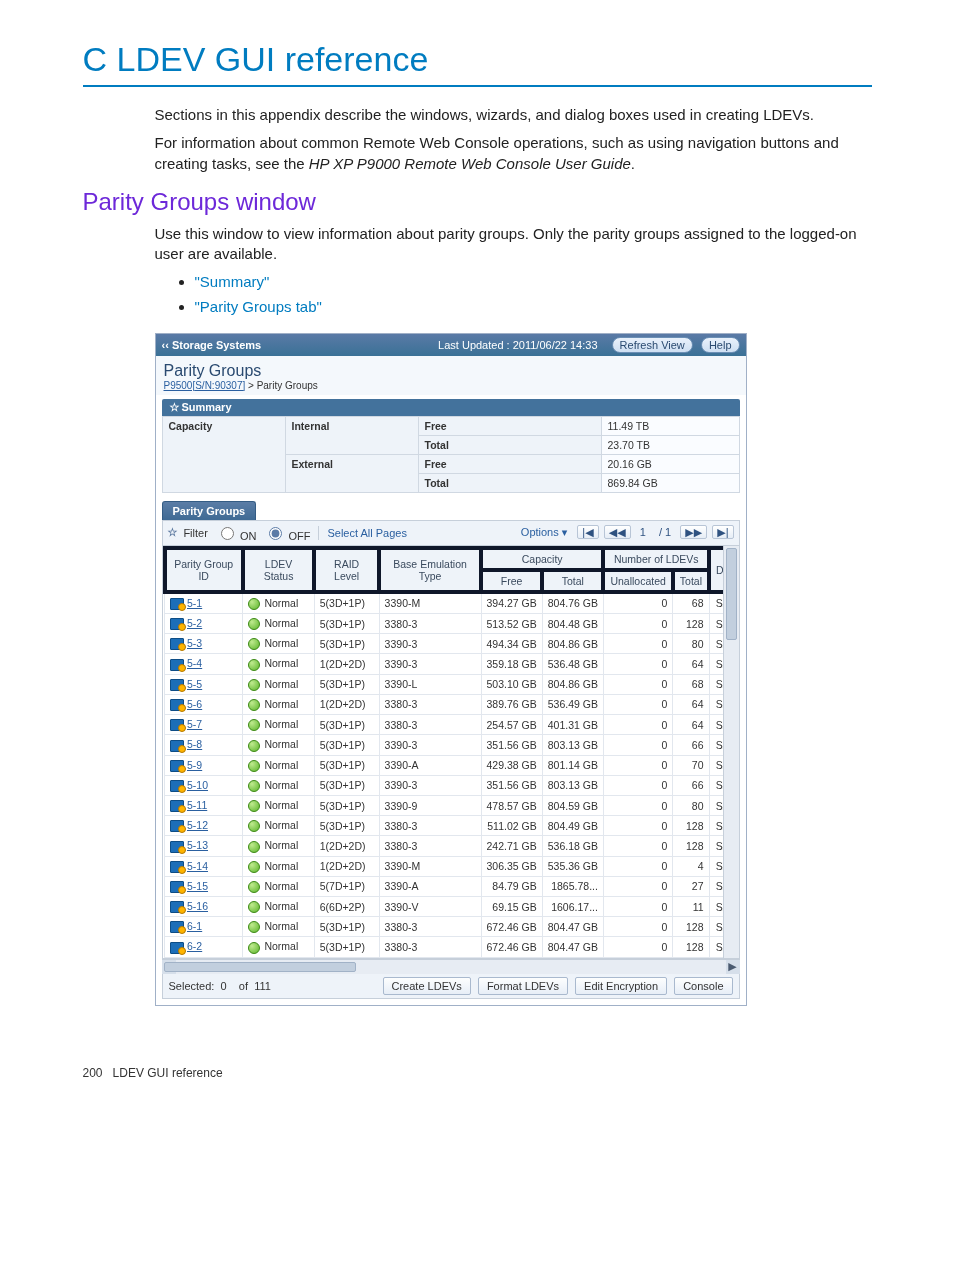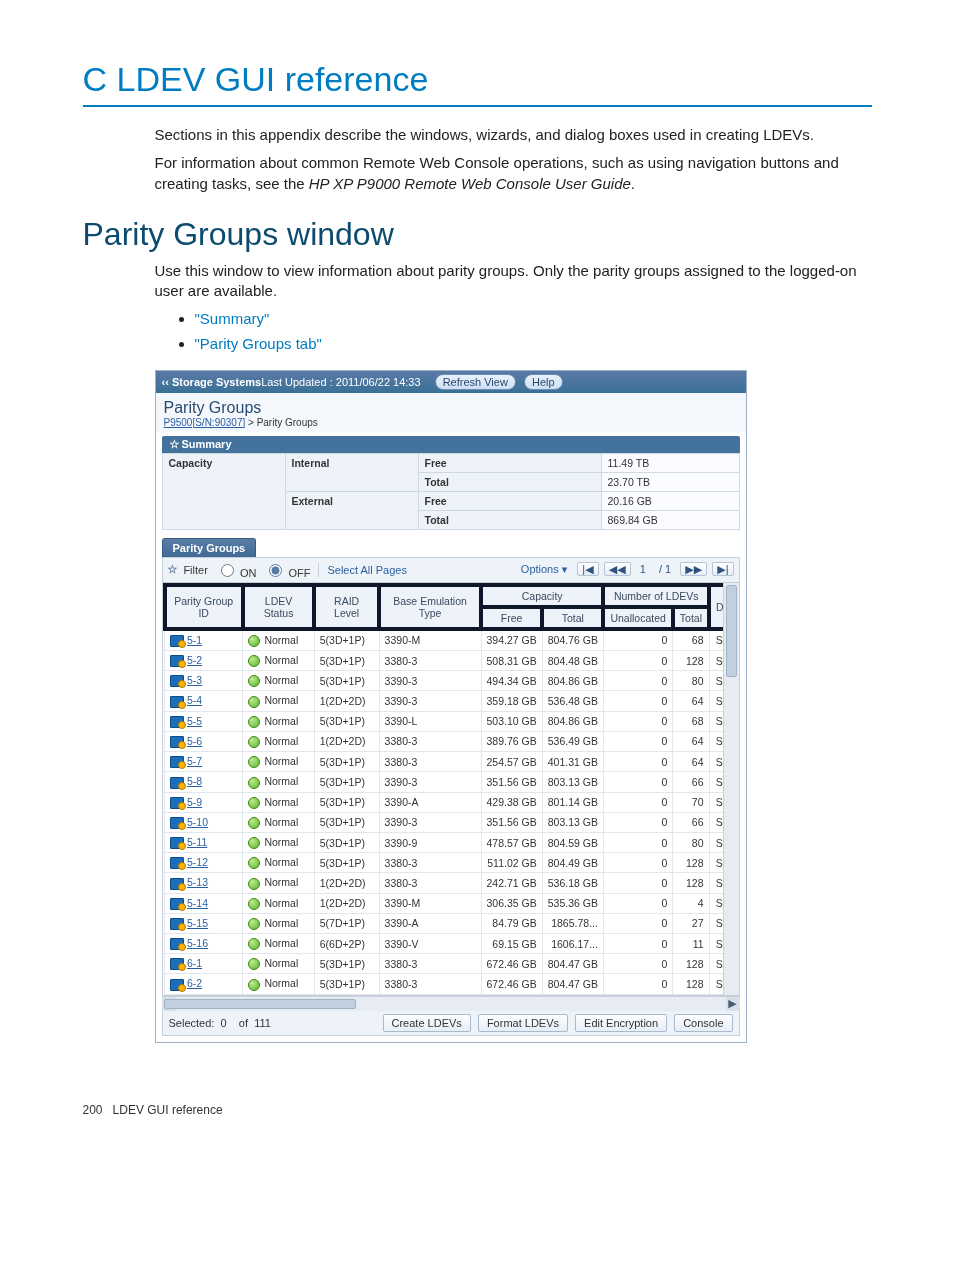--- a/index.html
+++ b/index.html
@@ -1,31 +1,31 @@
 <!DOCTYPE html>
 <html><head>
 <meta charset="utf-8">
 <style>
   body { font-family: Arial, Helvetica, sans-serif; margin: 0; background: #fff; color: #222; }
-  .page { width: 893px; margin: 0 auto; padding: 60px 52px 40px 52px; box-sizing: border-box; }
+  .page { width: 893px; margin: 0 auto; padding: 40px 52px 40px 52px; box-sizing: border-box; }
   h1 { font-weight: normal; font-size: 34px; color: #007cc0; border-bottom: 2px solid #007cc0; padding-bottom: 6px; margin: 0 0 18px 0; }
-  h2 { font-weight: normal; font-size: 32px; color: #0c4a6e; margin: 22px 0 8px 0; }
+  h2 { font-weight: normal; font-size: 24px; color: #6d28d9; margin: 14px 0 8px 0; }
   .body-indent { margin-left: 72px; font-size: 15px; line-height: 1.35; }
   .body-indent p { margin: 0 0 8px 0; }
   .body-indent em { font-style: italic; }
   ul.links { margin: 6px 0 16px 0; padding-left: 40px; }
   ul.links li { margin: 4px 0; }
   ul.links a { color: #007cc0; text-decoration: none; }
 
   
   .app { width: 590px; margin-left: 72px; font-size: 11px; color: #333; border: 1px solid #a0b0c7; background: #fff; }
   .app table { border-collapse: collapse; }
   .app td, .app th { font-size: 10.5px; }
 
-  .titlebar { background: linear-gradient(#5a7aa6, #3a7196); color: #fff; padding: 3px 6px; display: flex; align-items: center; }
+  .titlebar { background: linear-gradient(#5a7aa6, #3a7196); color: #fff; padding: 3px 6px; display: flex; align-items: center; justify-content: space-between; }
   .titlebar .left { font-weight: bold; }
   .titlebar .btn { display:inline-block; background: linear-gradient(#e9f1fb,#cedff2); color:#2a4a70; border:1px solid #6b8fb5; border-radius:8px; padding:1px 7px; margin-left:5px; }
   .titlebar .upd { margin-right:6px; }
 
   .apphead { background:#f4f8fc; padding:6px 8px 4px 8px; }
   .apphead .title { font-size:16px; color:#2a4a70; }
   .apphead .crumb { font-size:10px; }
   .apphead .crumb a { color:#2a5fa0; text-decoration: underline; }
 
   .sectionbar { background:#43729c; color:#fff; font-weight:bold; padding:2px 8px; font-size:11px; margin:4px 6px 0 6px; border-radius:2px 2px 0 0; display:flex; align-items:center; }
@@ -197,21 +197,21 @@
                 <td class="num">804.76 GB</td>
                 <td class="num">0</td>
                 <td class="num">68</td>
                 <td class="ctr">SA</td>
               </tr>
               <tr>
                 <td><span class="ico-grp"></span><a href="#">5-2</a></td>
                 <td><span class="ico-status"></span><span>Normal</span></td>
                 <td>5(3D+1P)</td>
                 <td>3380-3</td>
-                <td class="num">508.31 GB</td>
+                <td class="num">513.52 GB</td>
                 <td class="num">804.48 GB</td>
                 <td class="num">0</td>
                 <td class="num">128</td>
                 <td class="ctr">SA</td>
               </tr>
               <tr>
                 <td><span class="ico-grp"></span><a href="#">5-3</a></td>
                 <td><span class="ico-status"></span><span>Normal</span></td>
                 <td>5(3D+1P)</td>
                 <td>3390-3</td>

